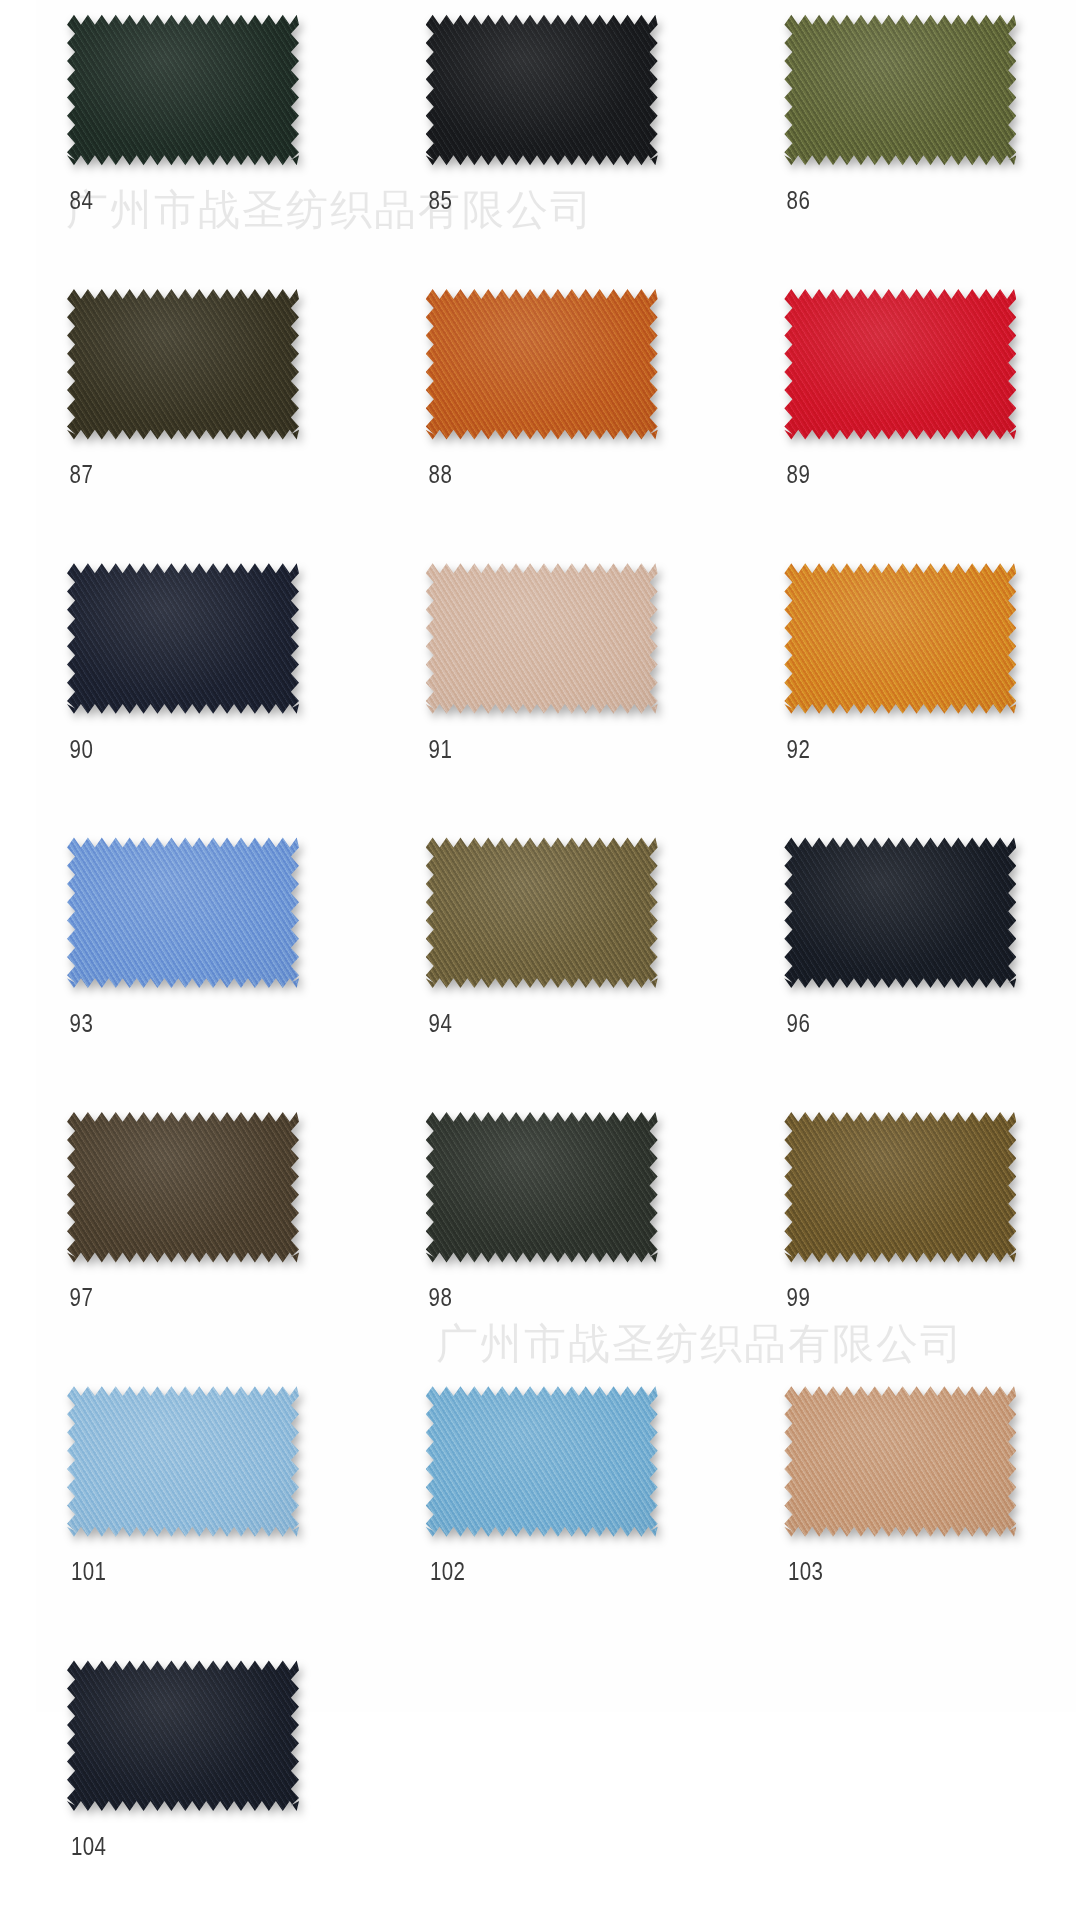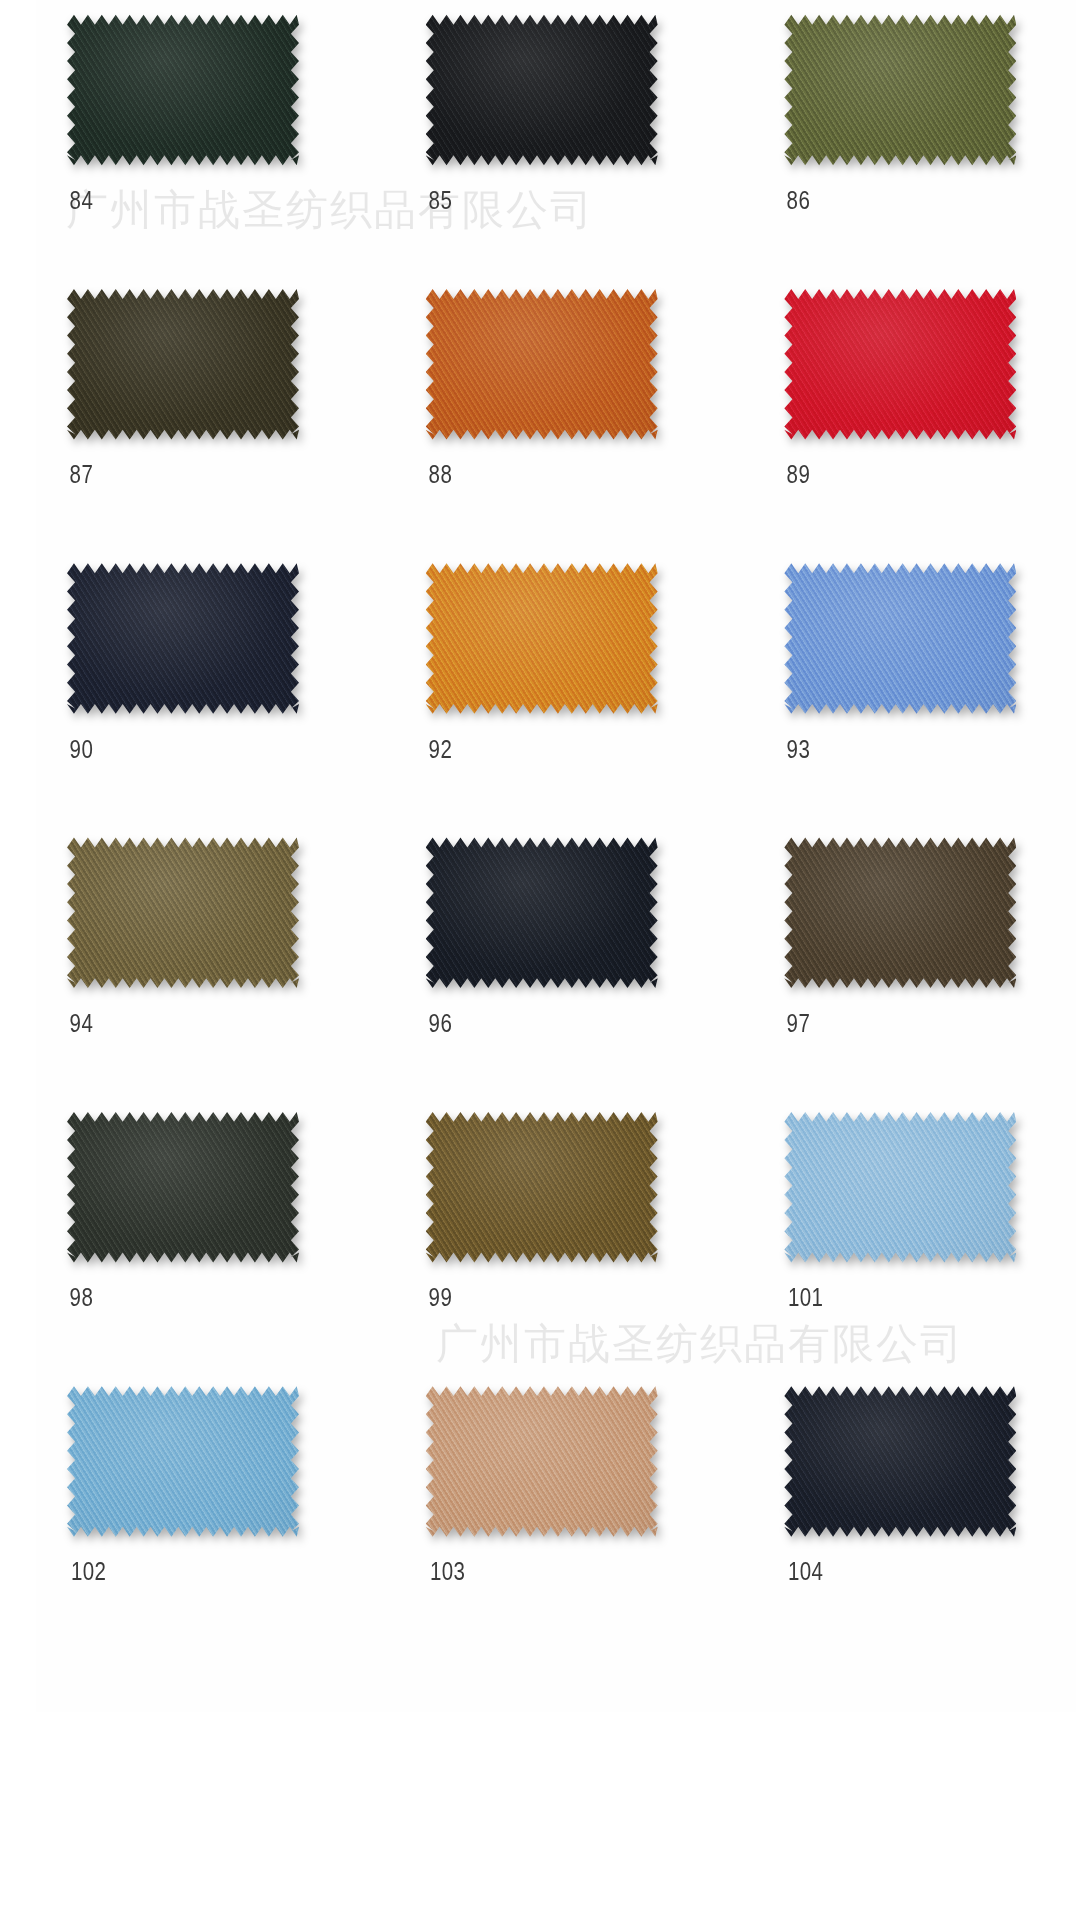--- a/index.html
+++ b/index.html
@@ -240,20 +240,30 @@
           <div class="swatch" style="background-color: rgb(24, 29, 45);">
             <div class="weave"></div>
             <div class="weave2"></div>
             <div class="shade"></div>
           </div>
         </div>
         <div class="label">90</div>
       </div>
       <div class="cell">
         <div class="swatch-wrap">
+          <div class="swatch" style="background-color: rgb(211, 181, 162);">
+            <div class="weave"></div>
+            <div class="weave2"></div>
+            <div class="shade"></div>
+          </div>
+        </div>
+        <div class="label">91</div>
+      </div>
+      <div class="cell">
+        <div class="swatch-wrap">
           <div class="swatch" style="background-color: rgb(212, 129, 30);">
             <div class="weave"></div>
             <div class="weave2"></div>
             <div class="shade"></div>
           </div>
         </div>
         <div class="label">92</div>
       </div>
       <div class="cell">
         <div class="swatch-wrap">

